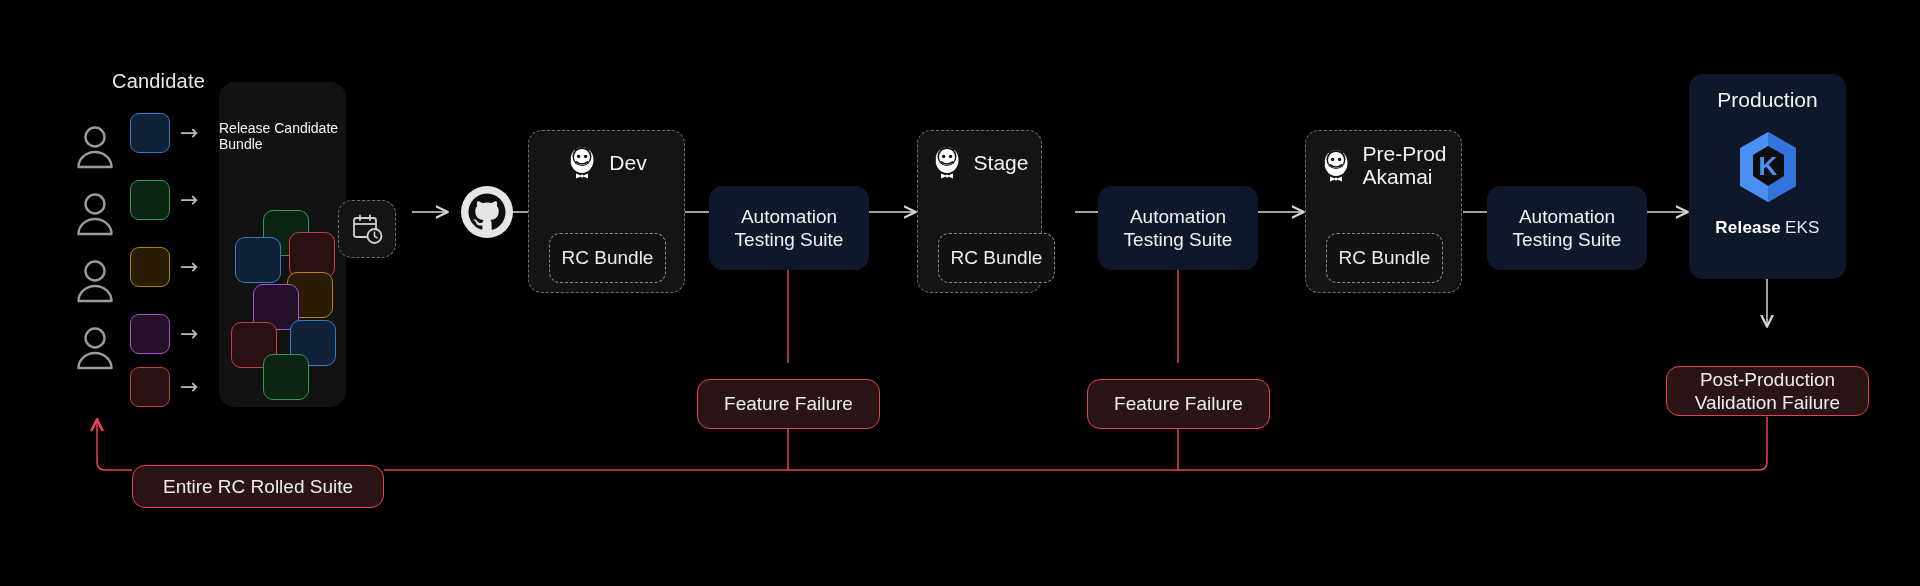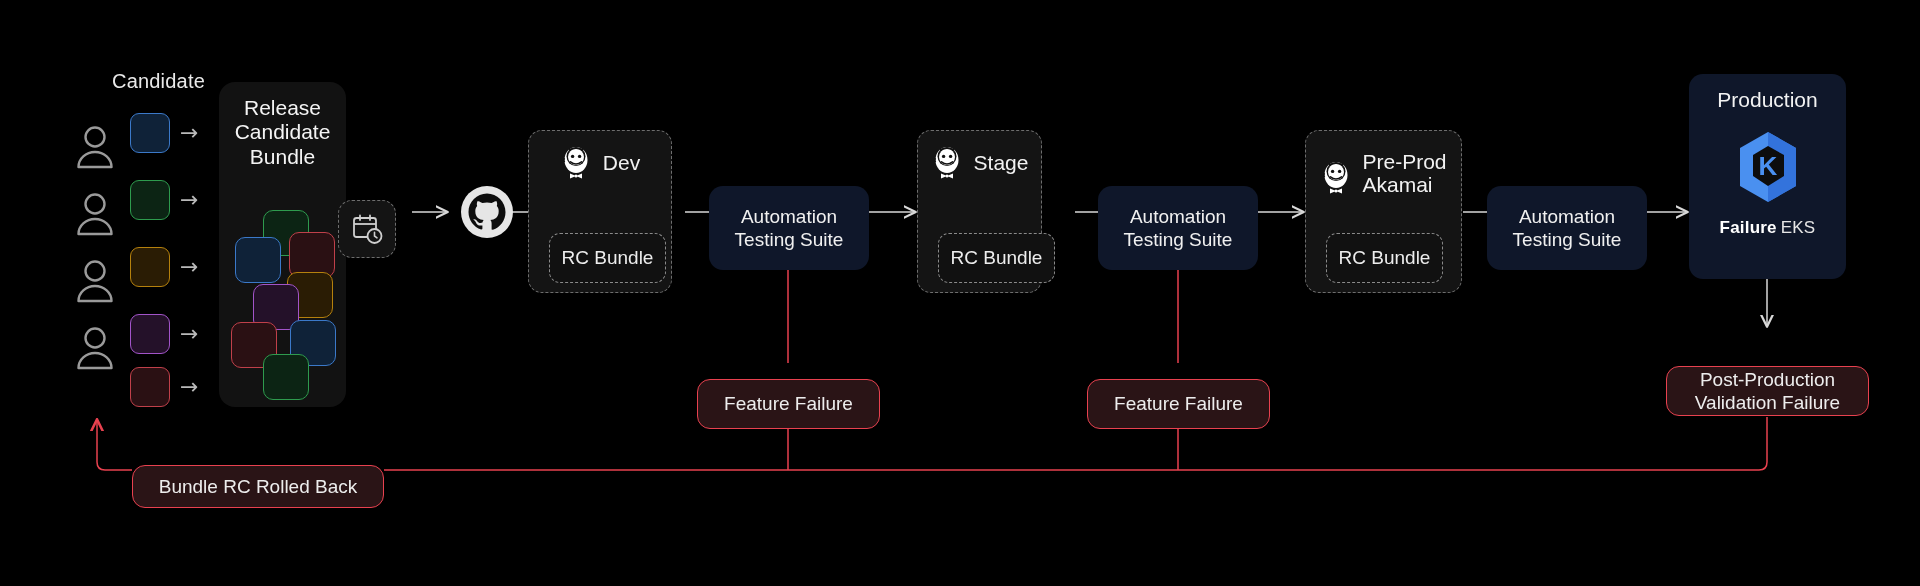--- a/index.html
+++ b/index.html
@@ -34,21 +34,21 @@
   .ats{font-size:19px;color:#f0f0f0;line-height:1.22;}
 
   
   .fail{background:#2a1416;border:1.7px solid #e8414f;border-radius:13px;box-sizing:border-box;color:#ededed;font-size:19px;line-height:1.22;}
 
   
   .tile{position:absolute;width:46px;height:46px;border-radius:10px;border:1.6px solid;box-sizing:border-box;}
 
   
   .rcbundle{background:#121212;border-radius:16px;}
-  .rcb-title{font-size:21px;color:#f4f4f4;line-height:1.16;text-align:center;}
+  .rcb-title{font-size:14px;color:#f4f4f4;line-height:1.16;text-align:left;margin-top:24px;}
 
   
   .prod-title{font-size:21px;color:#f2f2f2;}
   .eks-word{font-size:17px;color:#fff;letter-spacing:.2px;}
   .eks-word b{font-weight:700;}
   .eks-word span{font-weight:400;color:#e6e6e6;}
 
   svg.lines{position:absolute;left:0;top:0;width:1920px;height:586px;overflow:visible;pointer-events:none;}
 </style>
 </head>
@@ -167,21 +167,21 @@
     </span>
   </div>
 
   <div class="abs" style="left:461px;top:186px;width:52px;height:52px;">
     <svg viewBox="0 0 52 52" width="52" height="52">
       <circle cx="26" cy="26" r="26" fill="#e6e6e6"></circle>
       <path fill="#0d0d0d" d="M26 7.5c-10.2 0-18.5 8.3-18.5 18.5 0 8.2 5.3 15.1 12.6 17.5.9.2 1.3-.4 1.3-.9v-3.2c-5.1 1.1-6.2-2.4-6.2-2.4-.8-2.1-2-2.7-2-2.7-1.7-1.1.1-1.1.1-1.1 1.8.1 2.8 1.9 2.8 1.9 1.6 2.8 4.3 2 5.4 1.5.2-1.2.6-2 1.2-2.5-4.1-.5-8.4-2-8.4-9.1 0-2 .7-3.6 1.9-4.9-.2-.5-.8-2.4.2-4.9 0 0 1.5-.5 5 1.9 1.5-.4 3.1-.6 4.6-.6s3.2.2 4.6.6c3.5-2.4 5-1.9 5-1.9 1 2.5.4 4.4.2 4.9 1.2 1.3 1.9 2.9 1.9 4.9 0 7.1-4.3 8.6-8.4 9.1.7.6 1.3 1.7 1.3 3.5v5.2c0 .5.3 1.1 1.3.9 7.3-2.4 12.6-9.3 12.6-17.5C44.5 15.8 36.2 7.5 26 7.5z"></path>
     </svg>
   </div>
 
-  <div class="abs dashed" style="left:528px;top:130px;width:144px;height:163px;">
+  <div class="abs dashed" style="left:528px;top:130px;width:157px;height:163px;">
     <div style="display:flex;align-items:center;justify-content:center;gap:9px;margin-top:14px;">
       <span style="display:block;width:34px;height:36px;">
         <svg viewBox="0 0 34 36" width="34" height="36">
           <ellipse cx="16" cy="15" rx="11.5" ry="13" fill="#fff"></ellipse>
           <ellipse cx="16" cy="11.5" rx="9.5" ry="9.5" fill="#111"></ellipse>
           <ellipse cx="16" cy="12" rx="8" ry="8.3" fill="#fff"></ellipse>
           <circle cx="12.6" cy="11.4" r="1.7" fill="#111"></circle>
           <circle cx="19.6" cy="11.4" r="1.7" fill="#111"></circle>
           <path d="M10.5,16.8 q5.5,4.2 11,0" stroke="#111" stroke-width="1.5" fill="none" stroke-linecap="round"></path>
           <path d="M9,5 q7,-3.4 14,0" stroke="#111" stroke-width="1.6" fill="none"></path>
@@ -232,21 +232,21 @@
   <div class="abs panel ctr" style="left:1098px;top:170px;width:160px;height:84px;">
     <span class="ats" style="white-space:pre-line;">Automation
 Testing Suite</span>
   </div>
 
   <div class="abs fail ctr" style="left:1087px;top:363px;width:183px;height:50px;">
     <span style="white-space:pre-line;">Feature Failure</span>
   </div>
 
   <div class="abs dashed" style="left:1305px;top:130px;width:157px;height:163px;">
-    <div style="display:flex;align-items:flex-end;justify-content:center;gap:8px;margin-top:20px;">
+    <div style="display:flex;align-items:center;justify-content:center;gap:8px;margin-top:12px;">
       <span style="display:block;width:34px;height:36px;flex:0 0 auto;">
         <svg viewBox="0 0 34 36" width="34" height="36">
           <ellipse cx="16" cy="15" rx="11.5" ry="13" fill="#fff"></ellipse>
           <ellipse cx="16" cy="11.5" rx="9.5" ry="9.5" fill="#111"></ellipse>
           <ellipse cx="16" cy="12" rx="8" ry="8.3" fill="#fff"></ellipse>
           <circle cx="12.6" cy="11.4" r="1.7" fill="#111"></circle>
           <circle cx="19.6" cy="11.4" r="1.7" fill="#111"></circle>
           <path d="M10.5,16.8 q5.5,4.2 11,0" stroke="#111" stroke-width="1.5" fill="none" stroke-linecap="round"></path>
           <path d="M9,5 q7,-3.4 14,0" stroke="#111" stroke-width="1.6" fill="none"></path>
           <path d="M4.8,13.5 q-2.2,1.6 0,3.3" stroke="#111" stroke-width="1.4" fill="none"></path>
@@ -271,26 +271,26 @@
     <div class="prod-title" style="text-align:center;margin-top:14px;">Production</div>
     <div style="position:absolute;left:47px;top:56px;width:64px;height:74px;">
       <svg viewBox="0 0 64 74" width="64" height="74">
         <path d="M32,2 L60,18 L60,56 L32,72 L4,56 L4,18 Z" fill="#4a90f0"></path>
         <path d="M32,2 L60,18 L60,56 L32,72 Z" fill="#2f6fd8" opacity="0.85"></path>
         <path d="M32,16 L48,25 L48,46 L32,56 L17,46 L17,25 Z" fill="#0d0d0d"></path>
         <text x="32" y="45" text-anchor="middle" font-family="'Liberation Sans',sans-serif" font-size="26" font-weight="700" fill="#4a90f0">K</text>
       </svg>
     </div>
     <div class="eks-word" style="position:absolute;left:0;right:0;top:144px;text-align:center;">
-      <b>Failure</b><span style="margin-left:4px;margin-top:18px;">EKS</span>
+      <b>Release</b><span style="margin-left:4px;margin-top:18px;">EKS</span>
     </div>
   </div>
 
   <div class="abs fail ctr" style="left:1666px;top:350px;width:203px;height:50px;">
     <span style="white-space:pre-line;">Post-Production
 Validation Failure</span>
   </div>
 
   <div class="abs fail ctr" style="left:132px;top:449px;width:252px;height:43px;">
-    <span>Bundle RC Rolled Back</span>
+    <span>Entire RC Rolled Suite</span>
   </div>
 
 </div>
 
 </body></html>

